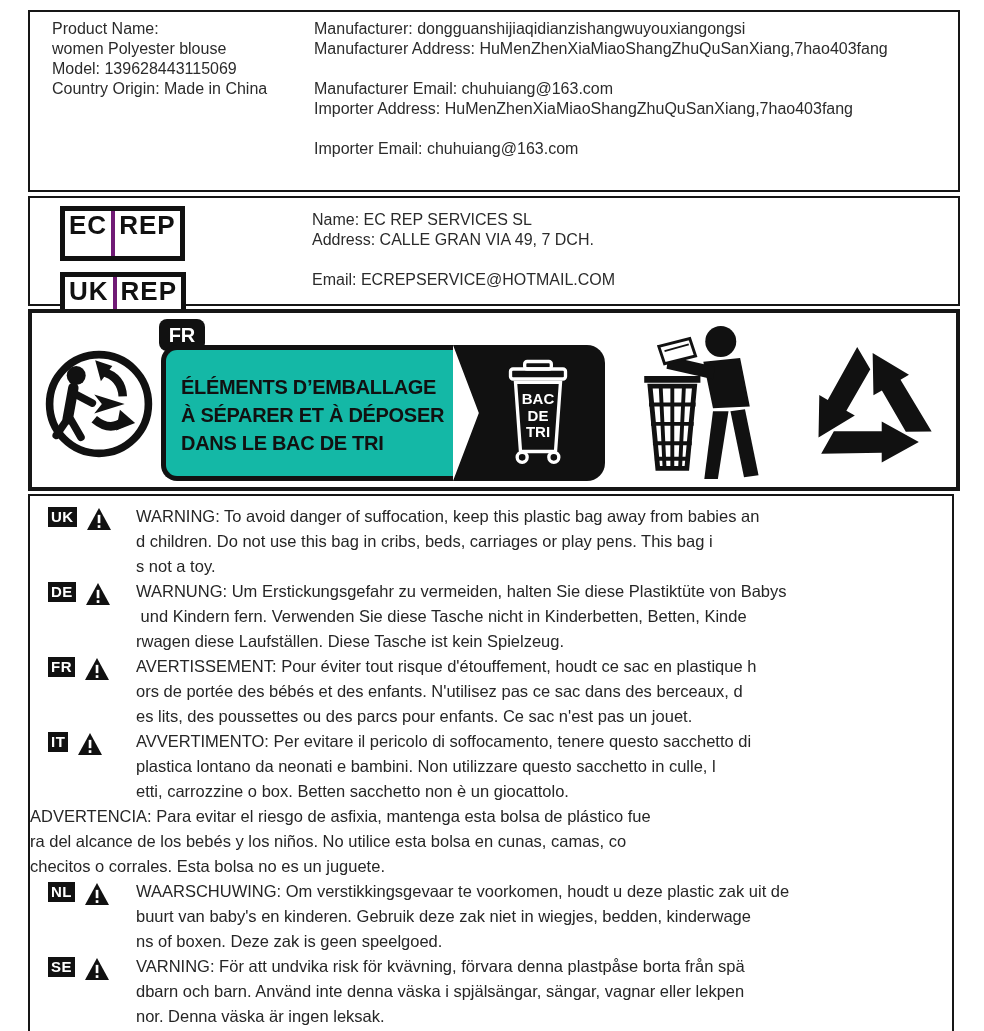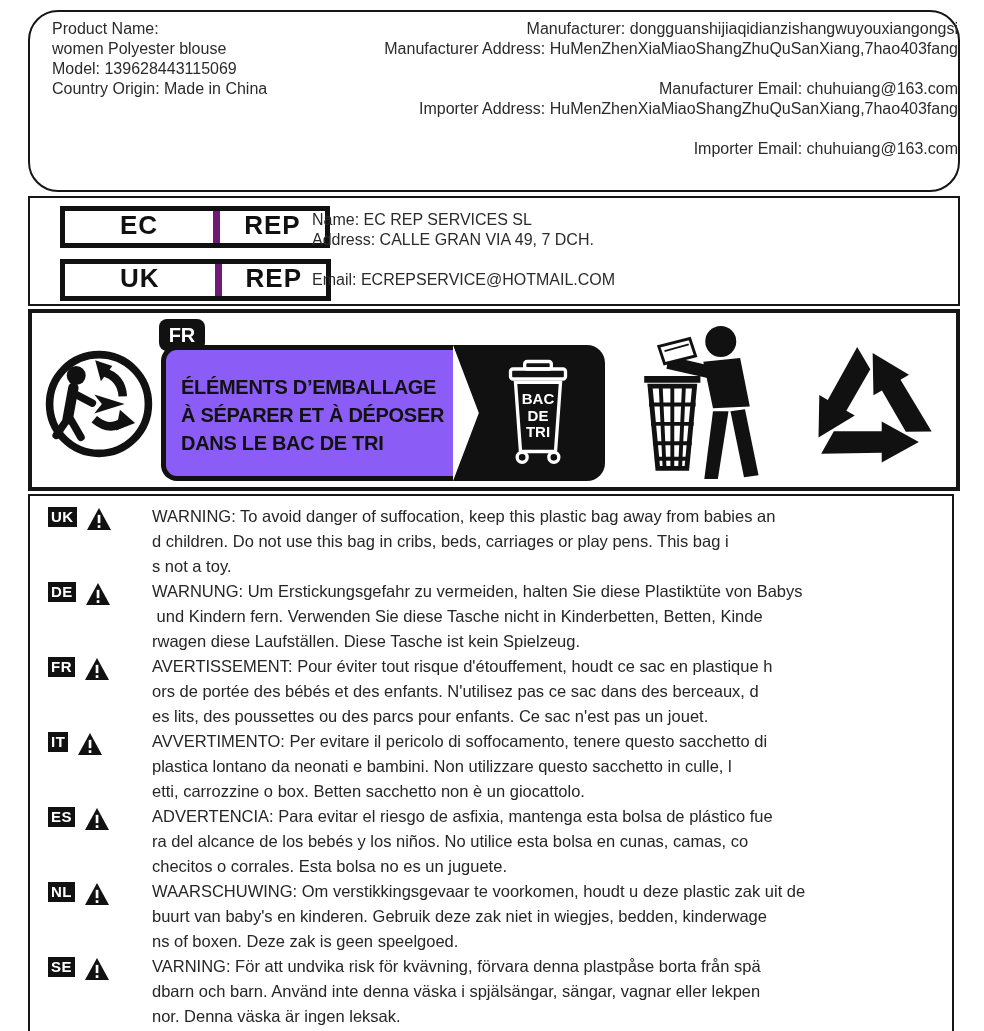--- a/index.html
+++ b/index.html
@@ -4,63 +4,63 @@
 <style>
   * { box-sizing: border-box; margin: 0; padding: 0; }
   html, body { background: #ffffff; }
   body { font-family: "Liberation Sans", "DejaVu Sans", sans-serif; color: #2b2b2b; }
   .page {
     position: relative; width: 984px; height: 1031px;
     background: #fff; overflow: hidden;
   }
   .box { position: absolute; border: 2px solid #161616; background: #fff; }
   
-  .info-box { left: 28px; top: 10px; width: 932px; height: 182px; display: flex; padding: 7px 0 0 22px; border-radius: 30px; }
+  .info-box { left: 28px; top: 10px; width: 932px; height: 182px; display: flex; padding: 7px 0 0 22px; }
   .tline { min-height: 20px; line-height: 20px; font-size: 16px; white-space: pre; }
   .info-left  { width: 262px; }
-  .info-right { flex: 1; text-align: right; }
+  .info-right { flex: 1; }
   
   .rep-box { left: 28px; top: 196px; width: 932px; height: 110px; display: flex; }
   .rep-badges { width: 282px; padding: 8px 0 0 30px; }
   .rep-badge { display: inline-flex; border: 5px solid #111; background: #fff; margin-bottom: 11px; }
-  .rep-cell { font-weight: bold; font-size: 26px; line-height: 29px; height: 32px; padding: 0 24px; color: #111; letter-spacing: 1px; margin-left: 31px; }
-  .rep-cell + .rep-cell { border-left: 7px solid #701a75; }
+  .rep-cell { font-weight: bold; font-size: 26px; line-height: 29px; height: 45px; padding: 0 4px; color: #111; letter-spacing: 1px; }
+  .rep-cell + .rep-cell { border-left: 4px solid #701a75; }
   .rep-info { flex: 1; padding-top: 12px; }
   
   .recycle-box { left: 28px; top: 309px; width: 932px; height: 182px; border-width: 4px; }
   .triman { position: absolute; left: 10px; top: 34px; }
   .banner-group { position: absolute; left: 129px; top: 32px; width: 442px; height: 136px; }
   .fr-tab {
     position: absolute; left: -2px; top: -26px; width: 46px; height: 32px;
     background: #111; color: #fff; font-weight: bold; font-size: 20px;
     border-radius: 8px; display: flex; align-items: center; justify-content: center;
   }
   .banner-body {
     position: absolute; left: 0; top: 0; width: 292px; height: 136px;
     border: 5px solid #111; border-right: none; border-radius: 16px 0 0 16px;
-    padding: 23px 0 0 15px; background: #8b5cf6;
+    padding: 23px 0 0 15px; background: #14b8a6;
   }
   .banner-line { font-weight: bold; font-size: 20px; line-height: 28px; letter-spacing: -0.3px; color: #111; white-space: pre; }
   .banner-black {
     position: absolute; left: 292px; top: 0; width: 152px; height: 136px;
     background: #111; border-radius: 0 18px 18px 0;
     clip-path: polygon(0 0, 100% 0, 100% 100%, 0 100%, 17% 50%);
   }
   .bin-svg { position: absolute; left: 327px; top: 6px; }
   .tidyman { position: absolute; left: 588px; top: 8px; }
   .recycleloop { position: absolute; left: 752px; top: 6px; }
   
   .warn-box { left: 28px; top: 494px; width: 926px; height: 560px; border-bottom: none; padding-top: 8px; }
   .warn-row { display: flex; min-height: 75px; }
   .warn-left { width: 106px; padding: 3px 0 0 18px; display: flex; align-items: flex-start; gap: 9px; }
   .lang-badge {
     background: #111; color: #fff; font-weight: bold; font-size: 15px;
     line-height: 20px; height: 20px; padding: 0 3px; letter-spacing: 0.5px;
   }
-  .warn-text { flex: 1; margin-left: 16px; }
+  .warn-text { flex: 1; }
   .wline { font-size: 16.5px; line-height: 25px; white-space: pre; color: #262626; }
 </style>
 </head>
 <body>
 
 <div class="page">
 
   <section class="box info-box">
     <div class="info-left">
       <div class="tline">Product Name:</div>
@@ -218,28 +218,20 @@
           </svg>
       </div>
       <div class="warn-text">
         <div class="wline">AVVERTIMENTO: Per evitare il pericolo di soffocamento, tenere questo sacchetto di</div>
         <div class="wline">plastica lontano da neonati e bambini. Non utilizzare questo sacchetto in culle, l</div>
         <div class="wline">etti, carrozzine o box. Betten sacchetto non è un giocattolo.</div>
       </div>
     </div>
 
     <div class="warn-row">
-      <div class="warn-left">
-        <span class="lang-badge">ES</span>
-        <svg width="26" height="24" viewBox="0 0 28 26">
-            <polygon points="14,1 27,25 1,25" fill="#111"></polygon>
-            <rect x="12.6" y="8.5" width="2.9" height="9" fill="#fff"></rect>
-            <rect x="12.6" y="19.7" width="2.9" height="3" fill="#fff"></rect>
-          </svg>
-      </div>
       <div class="warn-text">
         <div class="wline">ADVERTENCIA: Para evitar el riesgo de asfixia, mantenga esta bolsa de plástico fue</div>
         <div class="wline">ra del alcance de los bebés y los niños. No utilice esta bolsa en cunas, camas, co</div>
         <div class="wline">checitos o corrales. Esta bolsa no es un juguete.</div>
       </div>
     </div>
 
     <div class="warn-row">
       <div class="warn-left">
         <span class="lang-badge">NL</span>

